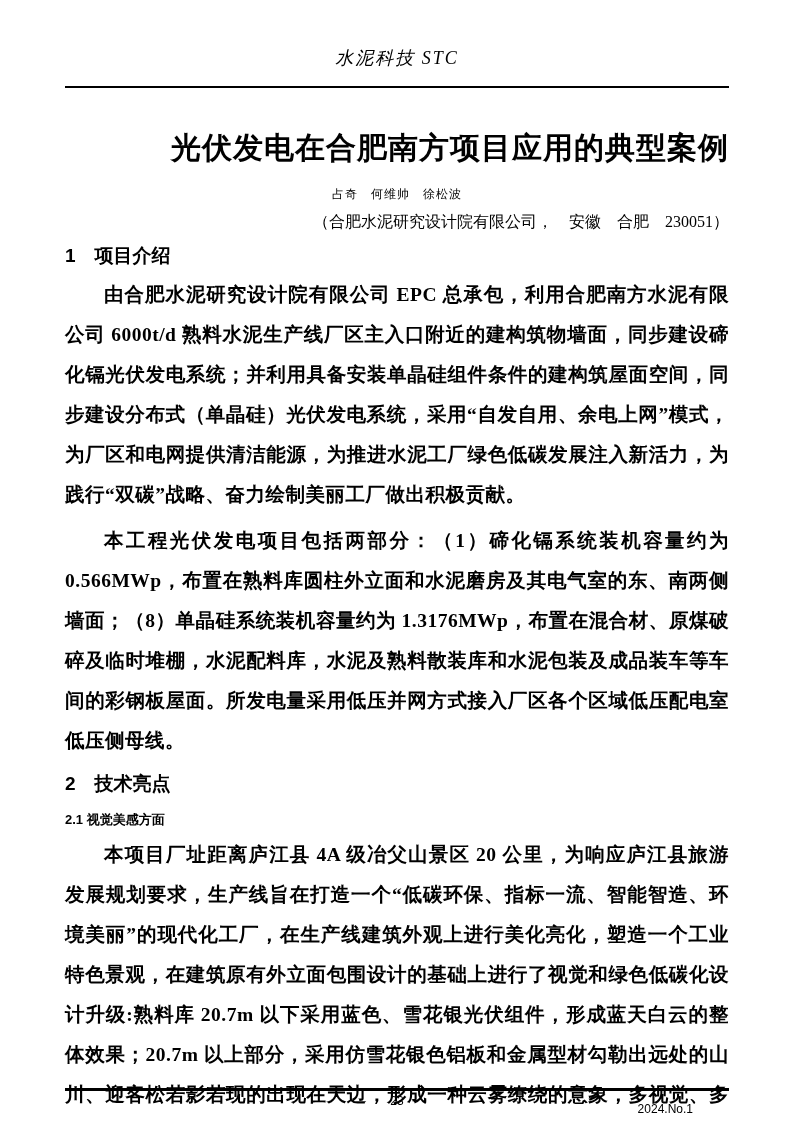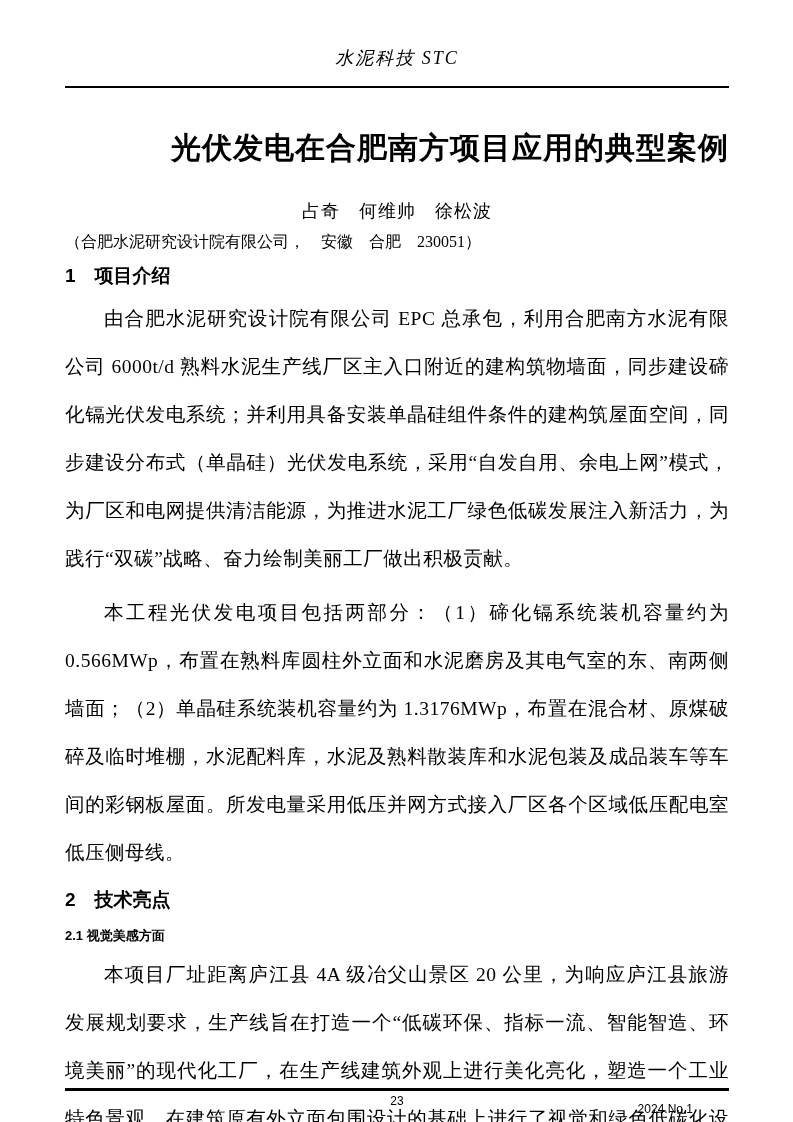--- a/index.html
+++ b/index.html
@@ -38,49 +38,50 @@
   }
   .article-title {
     margin: 40px 0 0 0;
     text-align: right;
     font-size: 30px;
     font-weight: bold;
     letter-spacing: 1px;
     font-family: "Liberation Sans", "DejaVu Sans", sans-serif;
   }
   .authors {
-    margin-top: 30px;
+    margin-top: 17px;
     text-align: center;
-    font-size: 18px;
+    font-size: 12px;
     letter-spacing: 1px;
   }
   .affiliation {
     margin-top: 9px;
-    text-align: left;
+    text-align: right;
     font-size: 16px;
   }
   .section-heading {
     margin: 10px 0 0 0;
     font-size: 19px;
     font-weight: bold;
     font-family: "Liberation Sans", "DejaVu Sans", sans-serif;
   }
   .subsection-heading {
     margin: 14px 0 0 0;
     font-size: 13px;
     font-weight: bold;
     font-family: "Liberation Sans", "DejaVu Sans", sans-serif;
   }
   .body-para {
     margin: 6px 0 0 0;
     font-size: 19.5px;
-    line-height: 48px;
+    line-height: 40px;
     text-align: justify;
     text-indent: 2em;
     letter-spacing: 0.5px;
+    font-weight: bold;
   }
   .footer {
     position: absolute;
     left: 65px;
     right: 64px;
     top: 1052px;
     margin-top: 36px;
   }
   .footer-rule {
     height: 2.5px;
@@ -118,21 +119,21 @@
     <h1 class="article-title">光伏发电在合肥南方项目应用的典型案例</h1>
 
     <div class="authors">占奇　何维帅　徐松波</div>
 
     <div class="affiliation">（合肥水泥研究设计院有限公司，　安徽　合肥　230051）</div>
 
     <h2 class="section-heading">1　项目介绍</h2>
 
     <p class="body-para">由合肥水泥研究设计院有限公司 EPC 总承包，利用合肥南方水泥有限公司 6000t/d 熟料水泥生产线厂区主入口附近的建构筑物墙面，同步建设碲化镉光伏发电系统；并利用具备安装单晶硅组件条件的建构筑屋面空间，同步建设分布式（单晶硅）光伏发电系统，采用“自发自用、余电上网”模式，为厂区和电网提供清洁能源，为推进水泥工厂绿色低碳发展注入新活力，为践行“双碳”战略、奋力绘制美丽工厂做出积极贡献。</p>
 
-    <p class="body-para">本工程光伏发电项目包括两部分：（1）碲化镉系统装机容量约为 0.566MWp，布置在熟料库圆柱外立面和水泥磨房及其电气室的东、南两侧墙面；（2）单晶硅系统装机容量约为 1.3176MWp，布置在混合材、原煤破碎及临时堆棚，水泥配料库，水泥及熟料散装库和水泥包装及成品装车等车间的彩钢板屋面。所发电量采用低压并网方式接入厂区各个区域低压配电室低压侧母线。</p>
+    <p class="body-para">本工程光伏发电项目包括两部分：（1）碲化镉系统装机容量约为 0.566MWp，布置在熟料库圆柱外立面和水泥磨房及其电气室的东、南两侧墙面；（8）单晶硅系统装机容量约为 1.3176MWp，布置在混合材、原煤破碎及临时堆棚，水泥配料库，水泥及熟料散装库和水泥包装及成品装车等车间的彩钢板屋面。所发电量采用低压并网方式接入厂区各个区域低压配电室低压侧母线。</p>
 
     <h2 class="section-heading">2　技术亮点</h2>
 
     <h3 class="subsection-heading">2.1 视觉美感方面</h3>
 
     <p class="body-para">本项目厂址距离庐江县 4A 级冶父山景区 20 公里，为响应庐江县旅游发展规划要求，生产线旨在打造一个“低碳环保、指标一流、智能智造、环境美丽”的现代化工厂，在生产线建筑外观上进行美化亮化，塑造一个工业特色景观，在建筑原有外立面包围设计的基础上进行了视觉和绿色低碳化设计升级:熟料库 20.7m 以下采用蓝色、雪花银光伏组件，形成蓝天白云的整体效果；20.7m 以上部分，采用仿雪花银色铝板和金属型材勾勒出远处的山川、迎客松若影若现的出现在天边，形成一种云雾缭绕的意象，多视觉、多层次展现建筑氛围。水泥磨采用雪花</p>
 
   </div>
 
   <div class="footer">

